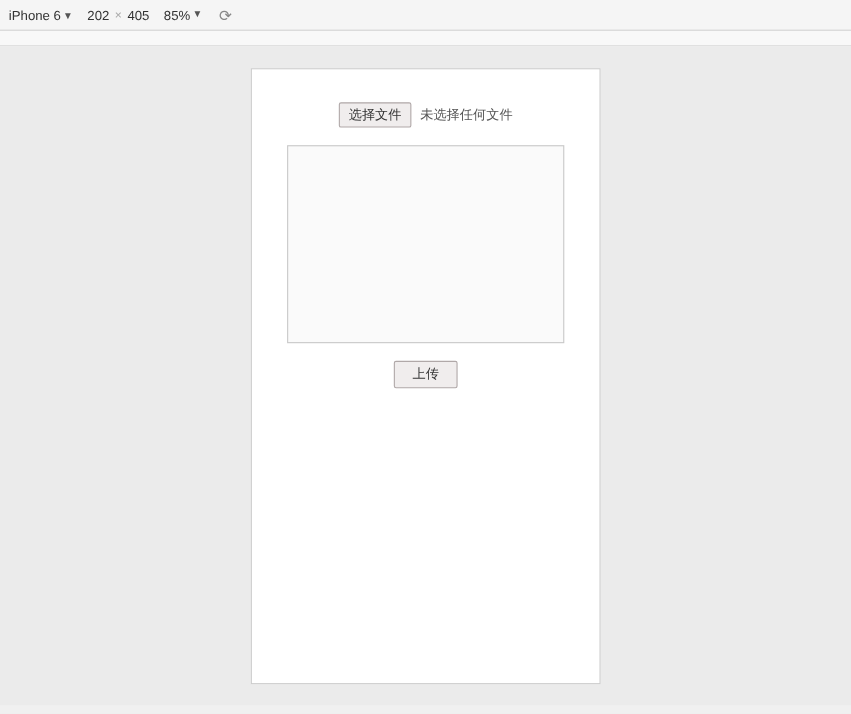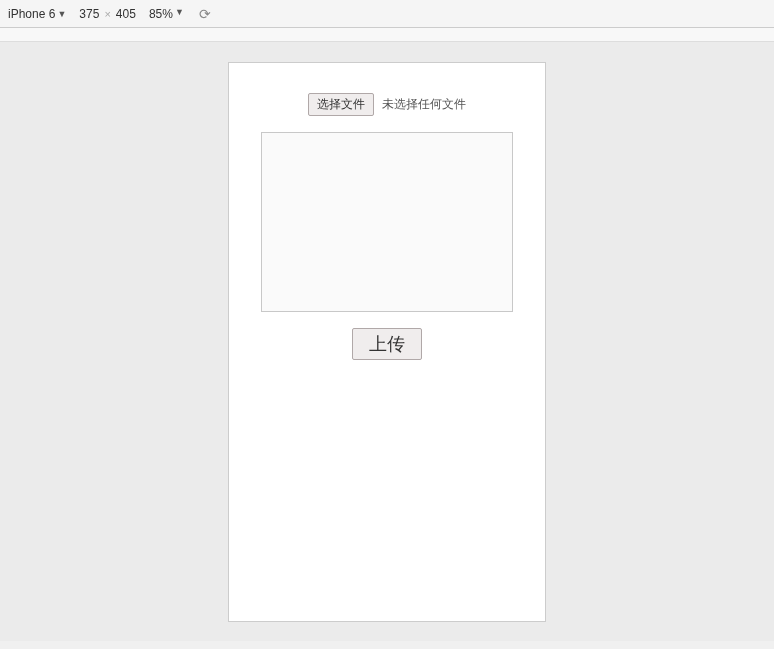--- a/index.html
+++ b/index.html
@@ -144,37 +144,37 @@
       height: 180px;
       border: 1px solid #c8c8c8;
       background-color: #fafafa;
     }
 
     .upload-btn {
       padding: 3px 16px;
       background-color: #f0eded;
       border: 1px solid #b0a8a8;
       border-radius: 2px;
-      font-size: 18px;
+      font-size: 12px;
       color: #333;
       cursor: pointer;
     }
   </style>
 </head>
 <body>
 
 <div class="browser-toolbar">
   <div class="device-selector">
     <span class="device-name">iPhone 6</span>
     <span class="dropdown-arrow">▼</span>
   </div>
 
   <span class="separator">&nbsp;</span>
 
-  <span class="dimension-text">375</span>
+  <span class="dimension-text">202</span>
   <span class="separator">×</span>
   <span class="dimension-text">405</span>
 
   <span class="separator">&nbsp;</span>
 
   <div class="zoom-selector">
     <span class="dimension-text">85%</span>
     <span class="dropdown-arrow">▼</span>
   </div>
 

